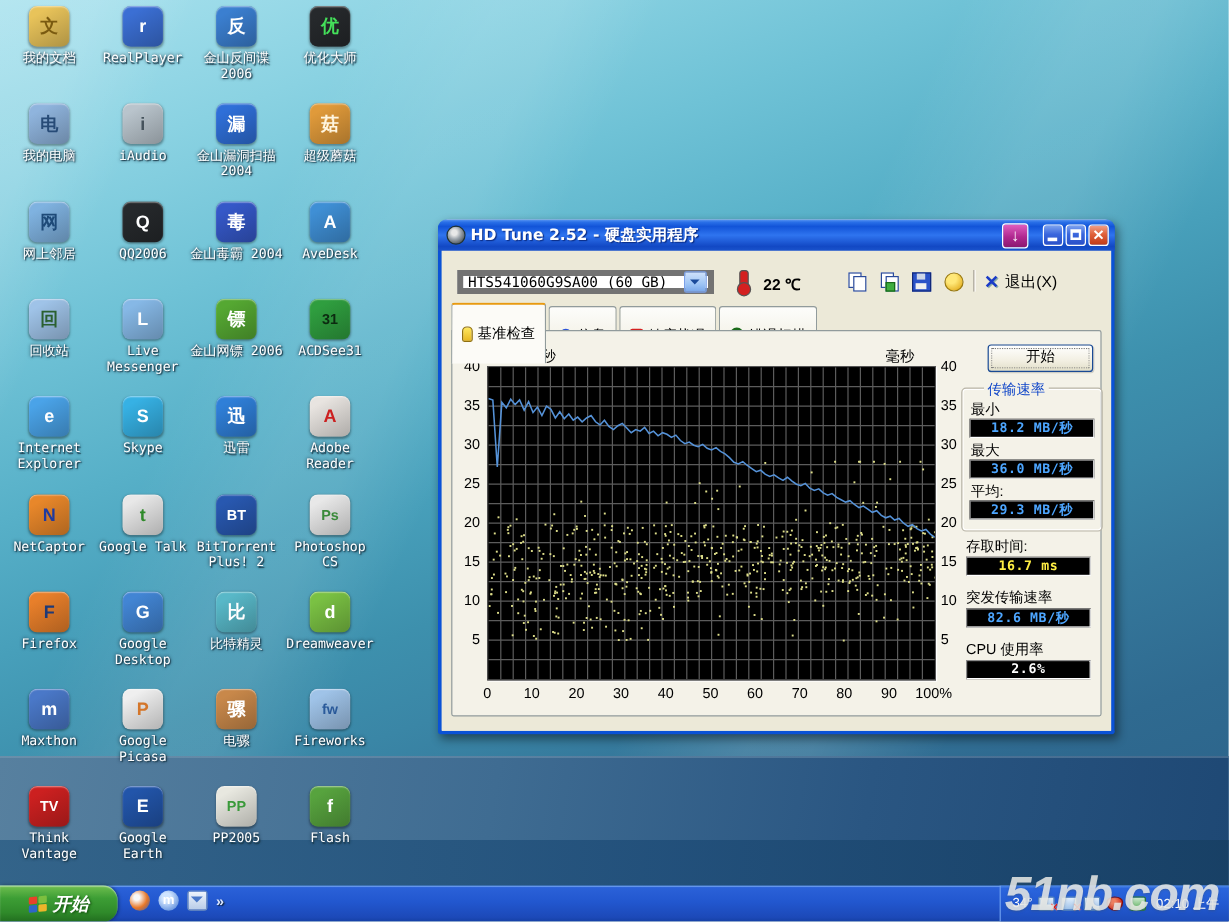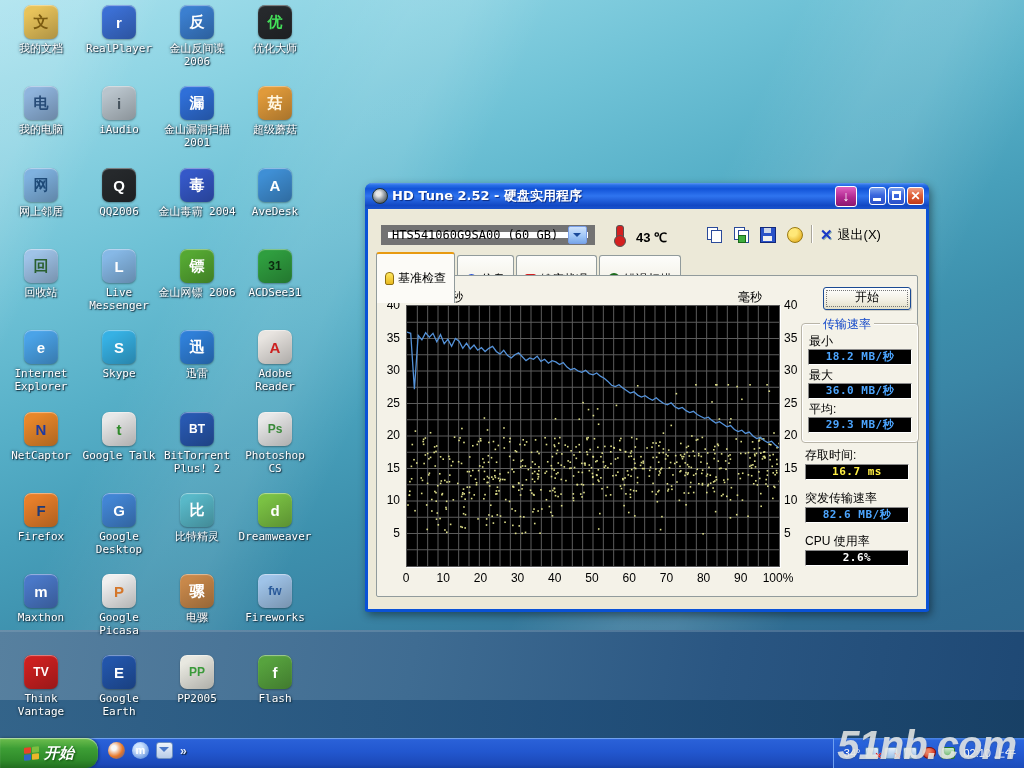--- a/index.html
+++ b/index.html
@@ -54,21 +54,21 @@
     font-size:14px;line-height:19px;text-align:center;}
   #btn-min::after{content:"";position:absolute;left:3px;bottom:3px;width:8px;height:3px;background:#fff;}
   #btn-max::after{content:"";position:absolute;left:3px;top:3px;width:9px;height:9px;
     border:2px solid #fff;border-top-width:3px;box-sizing:border-box;}
   #btn-close{background:linear-gradient(180deg,#f0a088 0%,#e0613a 45%,#c03a18 100%);}
   #btn-close::after{content:"✕";position:absolute;inset:0;color:#fff;font-weight:bold;
     font-size:12px;line-height:17px;text-align:center;}
 
   
   #combo{position:absolute;left:13px;top:42px;width:214px;height:20px;background:#fff;
-    border:7px solid #737373;box-sizing:border-box;display:flex;align-items:center;}
+    border:5px solid #737373;box-sizing:border-box;display:flex;align-items:center;}
   #combo-value{flex:1;font-size:12px;padding-left:4px;color:#000;
     font-family:"DejaVu Sans Mono",monospace;white-space:nowrap;overflow:hidden;}
   #combo-btn{width:17px;height:16px;margin-right:1px;border-radius:2px;border:1px solid #7aa0e8;
     background:linear-gradient(180deg,#cfe2fb 0%,#9ec5f5 60%,#7aa8ea 100%);position:relative;}
   #combo-btn::after{content:"";position:absolute;left:4px;top:6px;border:4px solid transparent;
     border-top-color:#1a4a9a;}
   #thermo{position:absolute;left:248px;top:42px;width:6px;height:17px;background:#d42020;
     border:1px solid #555;border-radius:3px 3px 0 0;}
   #thermo::after{content:"";position:absolute;left:-3px;bottom:-4px;width:10px;height:10px;
     border-radius:50%;background:#d42020;border:1px solid #555;}
@@ -186,21 +186,21 @@
   <div id="wall-bottom"></div>
   <div id="wall-bottom2"></div>
 
   <div id="icon-grid">
       <div class="dicon" style="left: 0px; top: 5px;"><span class="dtile" style="background: linear-gradient(150deg, rgb(232, 195, 90) 20%, rgba(0, 0, 0, 0.25)) rgb(232, 195, 90); color: rgb(122, 90, 16);">文</span><div class="dlabel">我的文档</div></div>
       <div class="dicon" style="left: 78px; top: 5px;"><span class="dtile" style="background: linear-gradient(150deg, rgb(59, 111, 212) 20%, rgba(0, 0, 0, 0.25)) rgb(59, 111, 212); color: rgb(255, 255, 255);">r</span><div class="dlabel">RealPlayer</div></div>
       <div class="dicon" style="left: 156px; top: 5px;"><span class="dtile" style="background: linear-gradient(150deg, rgb(59, 127, 208) 20%, rgba(0, 0, 0, 0.25)) rgb(59, 127, 208); color: rgb(255, 255, 255);">反</span><div class="dlabel">金山反间谍 2006</div></div>
       <div class="dicon" style="left: 234px; top: 5px;"><span class="dtile" style="background: linear-gradient(150deg, rgb(38, 41, 44) 20%, rgba(0, 0, 0, 0.25)) rgb(38, 41, 44); color: rgb(68, 224, 90);">优</span><div class="dlabel">优化大师</div></div>
       <div class="dicon" style="left: 0px; top: 86px;"><span class="dtile" style="background: linear-gradient(150deg, rgb(143, 180, 221) 20%, rgba(0, 0, 0, 0.25)) rgb(143, 180, 221); color: rgb(39, 75, 119);">电</span><div class="dlabel">我的电脑</div></div>
       <div class="dicon" style="left: 78px; top: 86px;"><span class="dtile" style="background: linear-gradient(150deg, rgb(185, 196, 204) 20%, rgba(0, 0, 0, 0.25)) rgb(185, 196, 204); color: rgb(69, 82, 92);">i</span><div class="dlabel">iAudio</div></div>
-      <div class="dicon" style="left: 156px; top: 86px;"><span class="dtile" style="background: linear-gradient(150deg, rgb(47, 111, 216) 20%, rgba(0, 0, 0, 0.25)) rgb(47, 111, 216); color: rgb(255, 255, 255);">漏</span><div class="dlabel">金山漏洞扫描 2001</div></div>
+      <div class="dicon" style="left: 156px; top: 86px;"><span class="dtile" style="background: linear-gradient(150deg, rgb(47, 111, 216) 20%, rgba(0, 0, 0, 0.25)) rgb(47, 111, 216); color: rgb(255, 255, 255);">漏</span><div class="dlabel">金山漏洞扫描 2004</div></div>
       <div class="dicon" style="left: 234px; top: 86px;"><span class="dtile" style="background: linear-gradient(150deg, rgb(224, 154, 58) 20%, rgba(0, 0, 0, 0.25)) rgb(224, 154, 58); color: rgb(255, 246, 224);">菇</span><div class="dlabel">超级蘑菇</div></div>
       <div class="dicon" style="left: 0px; top: 168px;"><span class="dtile" style="background: linear-gradient(150deg, rgb(127, 178, 224) 20%, rgba(0, 0, 0, 0.25)) rgb(127, 178, 224); color: rgb(30, 74, 120);">网</span><div class="dlabel">网上邻居</div></div>
       <div class="dicon" style="left: 78px; top: 168px;"><span class="dtile" style="background: linear-gradient(150deg, rgb(38, 41, 44) 20%, rgba(0, 0, 0, 0.25)) rgb(38, 41, 44); color: rgb(255, 255, 255);">Q</span><div class="dlabel">QQ2006</div></div>
       <div class="dicon" style="left: 156px; top: 168px;"><span class="dtile" style="background: linear-gradient(150deg, rgb(53, 88, 200) 20%, rgba(0, 0, 0, 0.25)) rgb(53, 88, 200); color: rgb(255, 255, 255);">毒</span><div class="dlabel">金山毒霸 2004</div></div>
       <div class="dicon" style="left: 234px; top: 168px;"><span class="dtile" style="background: linear-gradient(150deg, rgb(63, 143, 213) 20%, rgba(0, 0, 0, 0.25)) rgb(63, 143, 213); color: rgb(255, 255, 255);">A</span><div class="dlabel">AveDesk</div></div>
       <div class="dicon" style="left: 0px; top: 249px;"><span class="dtile" style="background: linear-gradient(150deg, rgb(159, 195, 232) 20%, rgba(0, 0, 0, 0.25)) rgb(159, 195, 232); color: rgb(42, 96, 48);">回</span><div class="dlabel">回收站</div></div>
       <div class="dicon" style="left: 78px; top: 249px;"><span class="dtile" style="background: linear-gradient(150deg, rgb(134, 184, 230) 20%, rgba(0, 0, 0, 0.25)) rgb(134, 184, 230); color: rgb(255, 255, 255);">L</span><div class="dlabel">Live Messenger</div></div>
       <div class="dicon" style="left: 156px; top: 249px;"><span class="dtile" style="background: linear-gradient(150deg, rgb(85, 168, 50) 20%, rgba(0, 0, 0, 0.25)) rgb(85, 168, 50); color: rgb(255, 255, 255);">镖</span><div class="dlabel">金山网镖 2006</div></div>
       <div class="dicon" style="left: 234px; top: 249px;"><span class="dtile" style="background: linear-gradient(150deg, rgb(47, 158, 63) 20%, rgba(0, 0, 0, 0.25)) rgb(47, 158, 63); color: rgb(12, 42, 16); font-size: 12px;">31</span><div class="dlabel">ACDSee31</div></div>
       <div class="dicon" style="left: 0px; top: 330px;"><span class="dtile" style="background: linear-gradient(150deg, rgb(74, 163, 232) 20%, rgba(0, 0, 0, 0.25)) rgb(74, 163, 232); color: rgb(255, 255, 255);">e</span><div class="dlabel">Internet Explorer</div></div>
@@ -233,21 +233,21 @@
       <span class="tbtn" id="btn-min"></span>
       <span class="tbtn" id="btn-max"></span>
       <span class="tbtn" id="btn-close"></span>
     </div>
 
     <div id="combo">
       <span id="combo-value">HTS541060G9SA00 (60 GB)</span>
       <span id="combo-btn"></span>
     </div>
     <span id="thermo"></span>
-    <span id="temp-text">43 ℃</span>
+    <span id="temp-text">22 ℃</span>
 
     <span class="toolbtn" style="left:334px">
       <span class="ic-pages">
           <i class="back"></i>
           <i class="front"></i>
         </span>
     </span>
     <span class="toolbtn" style="left:361px">
       <span class="ic-pages">
           <i class="back"></i>

